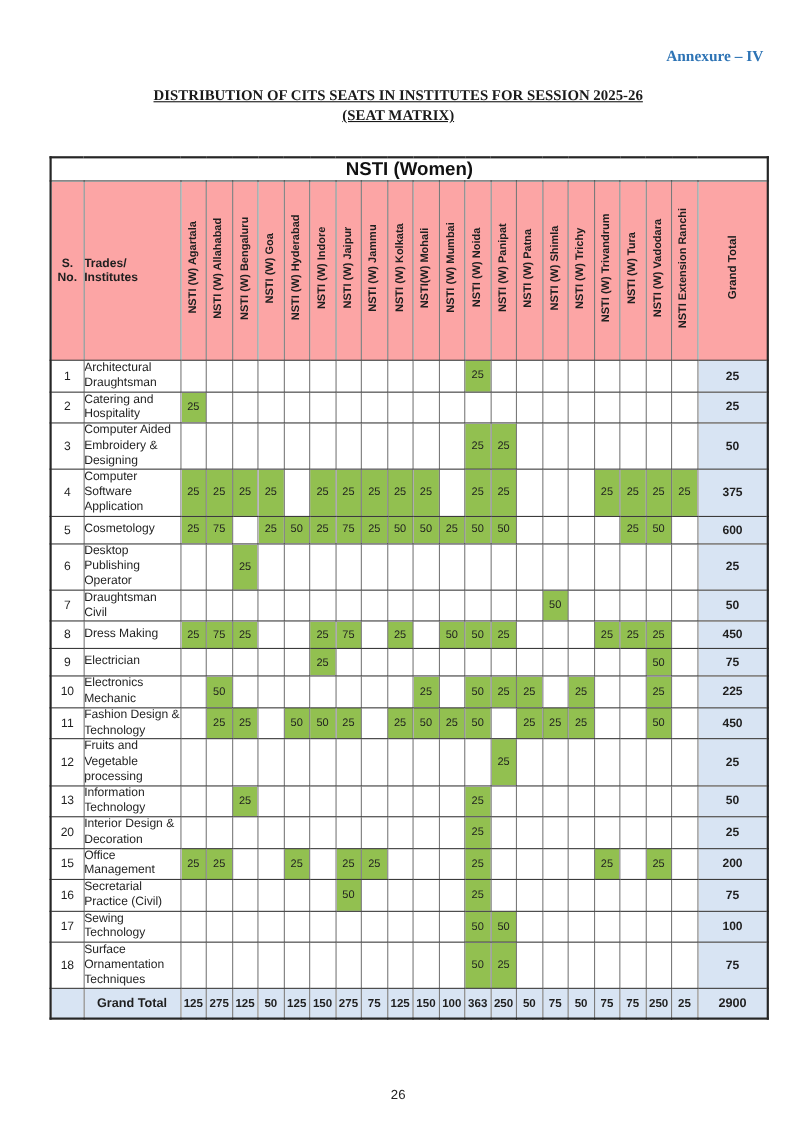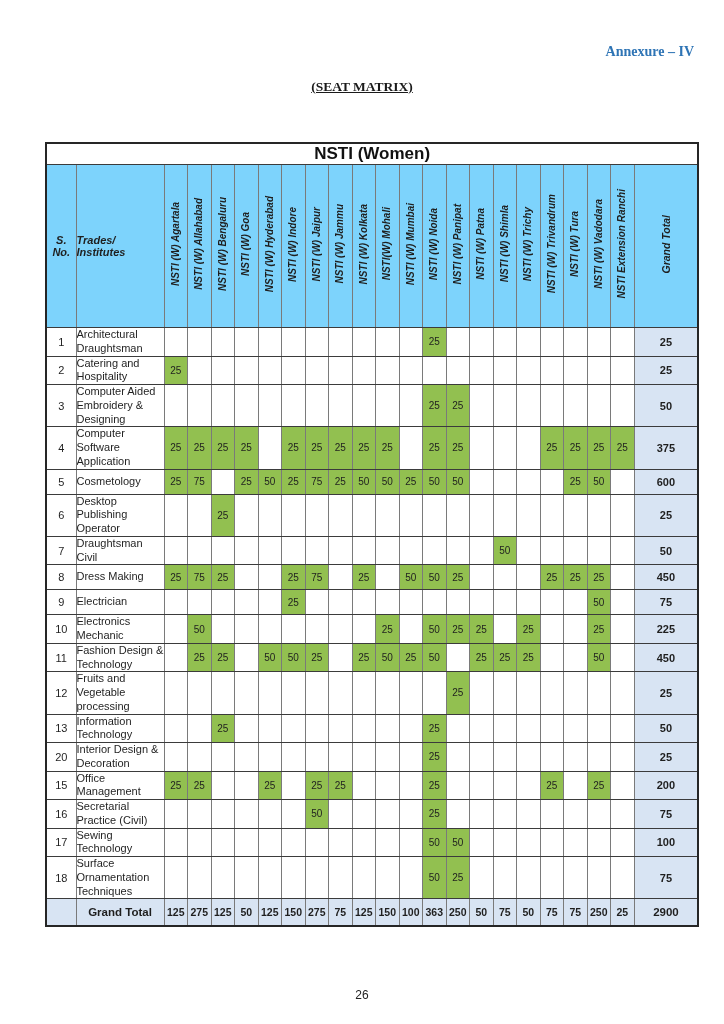--- a/index.html
+++ b/index.html
@@ -26,21 +26,21 @@
   }
   table.matrix th,table.matrix td{
     border-top:1px solid #3b3b3b;border-bottom:1px solid #3b3b3b;
     border-left:1px solid #7a7a7a;border-right:1px solid #7a7a7a;
     padding:0;overflow:hidden;
   }
   .banner-cell{
     background:#ffffff;text-align:center;font-weight:bold;font-size:17px;
     padding:3px 0 4px 0;color:#111;
   }
-  .hdr{background:#7dd3fc;vertical-align:middle;font-style:italic;}
+  .hdr{background:#fca5a5;vertical-align:middle;}
   th.hdr-sno{font-size:11px;font-weight:bold;text-align:center;width:30px;}
   th.hdr-trade{font-size:11px;font-weight:bold;text-align:left;}
   th.inst{height:162px;text-align:center;vertical-align:middle;}
   .vtext{
     display:inline-block;writing-mode:vertical-rl;transform:rotate(180deg);
     font-size:10px;font-weight:bold;white-space:nowrap;line-height:1;
     padding:2px 0;
   }
   .vtext.gt{font-size:10.5px;}
   td.sno{font-size:11px;text-align:center;background:#fff;}
@@ -58,20 +58,21 @@
     position:absolute;top:988px;left:0;width:100%;text-align:center;
     font-size:12px;color:#222;
   }
 </style>
 </head>
 <body>
 
 <div class="annexure">Annexure – IV</div>
 
 <div class="title-block">
+  <div class="tline">DISTRIBUTION OF CITS SEATS IN INSTITUTES FOR SESSION 2025-26</div>
   <div class="tline">(SEAT MATRIX)</div>
 </div>
 
 <div class="table-wrap">
   <table class="matrix">
     <colgroup id="cols">
         <col style="width: 30px;">
         <col style="width: 88px;">
         <col style="width: 23.5px;">
         <col style="width: 23.5px;">

